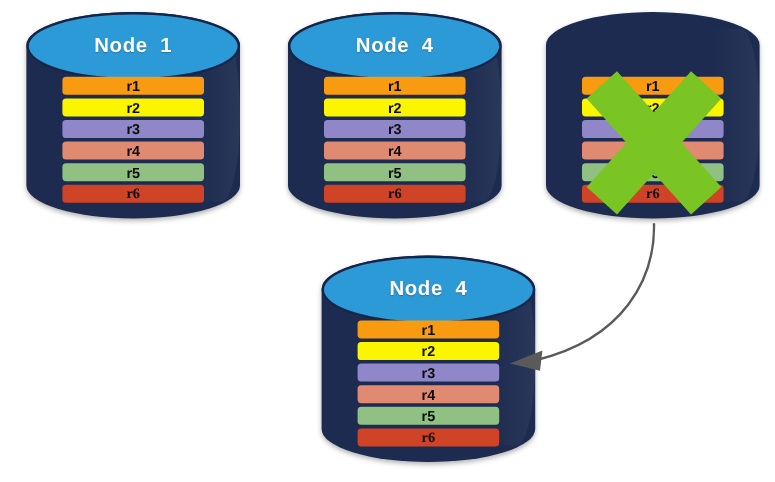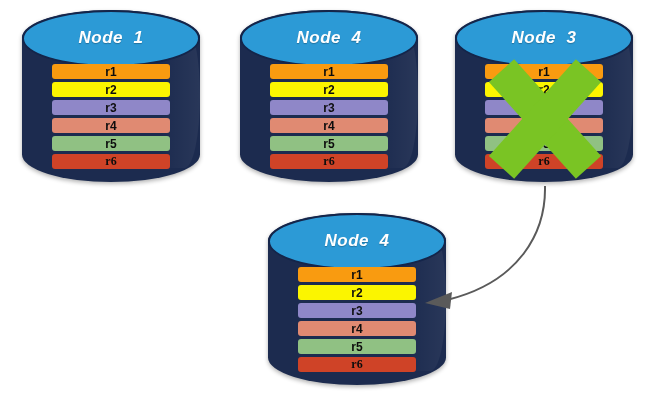--- a/index.html
+++ b/index.html
@@ -54,21 +54,20 @@
     align-items: center;
     justify-content: center;
   }
   .node-title {
     color: #ffffff;
     font-weight: bold;
     font-size: 17px;
     letter-spacing: 0.5px;
     text-shadow: 0 1px 1px rgba(0,0,0,0.25);
     white-space: pre;
-    font-style: italic;
   }
 
   .rows {
     position: absolute;
     left: 0;
     right: 0;
     display: flex;
     flex-direction: column;
   }
   .row {
@@ -142,23 +141,20 @@
       <div class="row" style="background:#fbf500;">r2</div>
       <div class="row" style="background:#8f87c8;">r3</div>
       <div class="row" style="background:#e08a72;">r4</div>
       <div class="row" style="background:#90c183;">r5</div>
       <div class="row" style="background:#cf4327;">r6</div>
     </div>
   </div>
 
   <div class="node" style="left:455px; top:10px; width:178px; height:172px;">
     <div class="cyl-body"></div>
-    <div class="cyl-top">
-      <span class="node-title">Node  3</span>
-    </div>
     <div class="rows" style="left:30px; right:30px; top:54px;">
       <div class="row" style="background:#f99b10;">r1</div>
       <div class="row" style="background:#fbf500;">r2</div>
       <div class="row" style="background:#8f87c8;">r3</div>
       <div class="row" style="background:#e08a72;">r4</div>
       <div class="row" style="background:#90c183;">r5</div>
       <div class="row" style="background:#cf4327;">r6</div>
     </div>
   </div>
 

